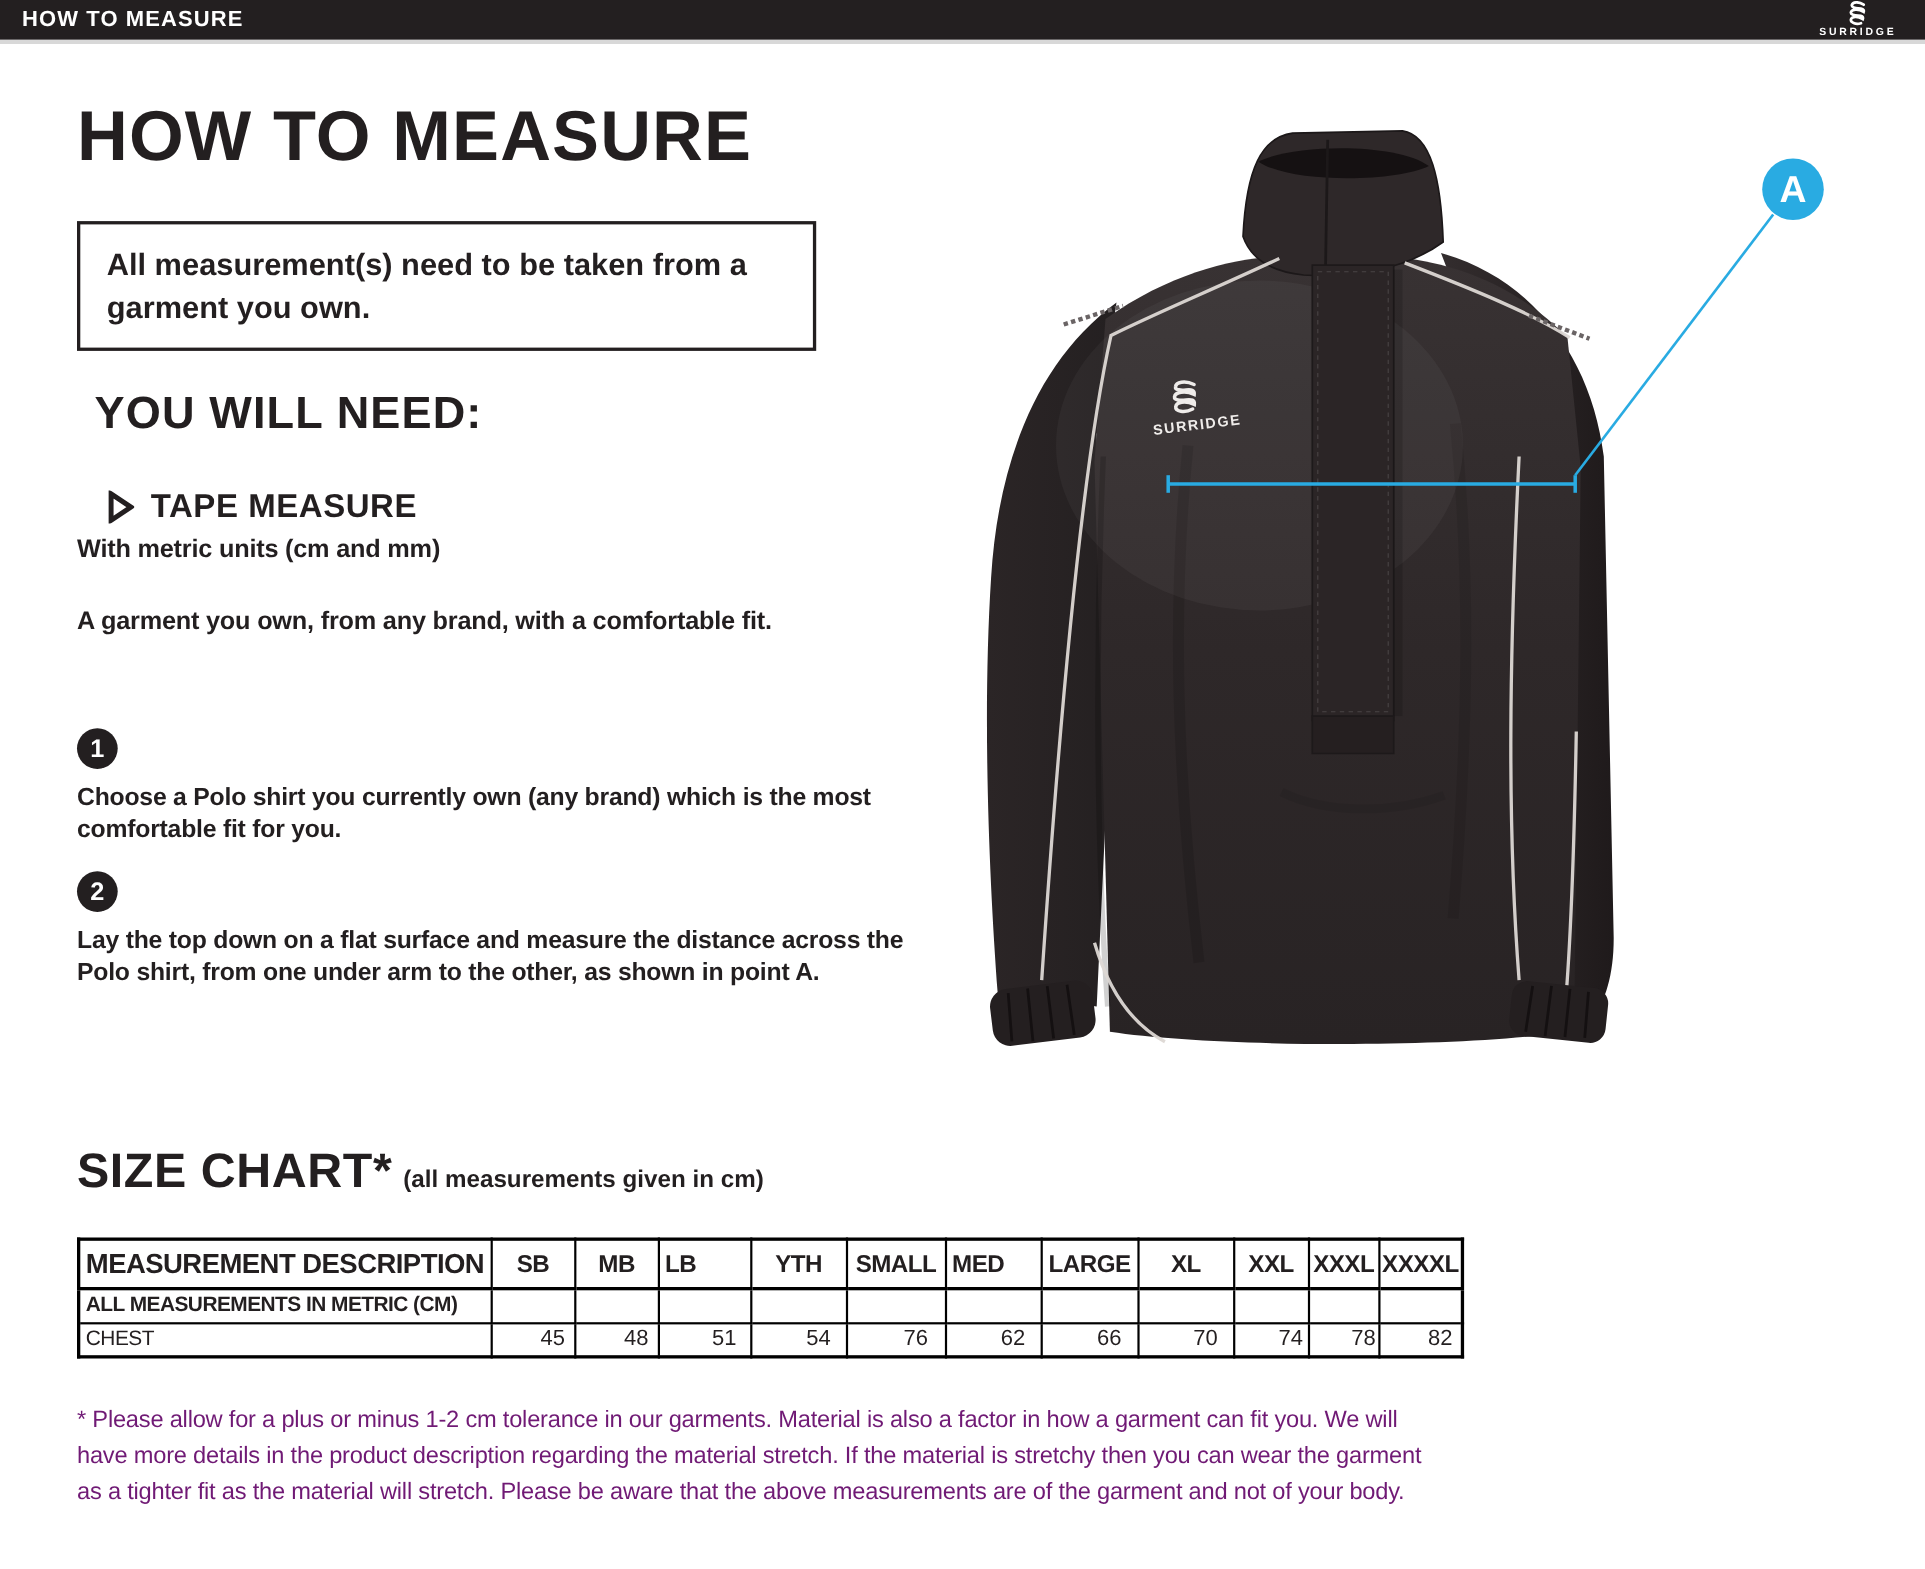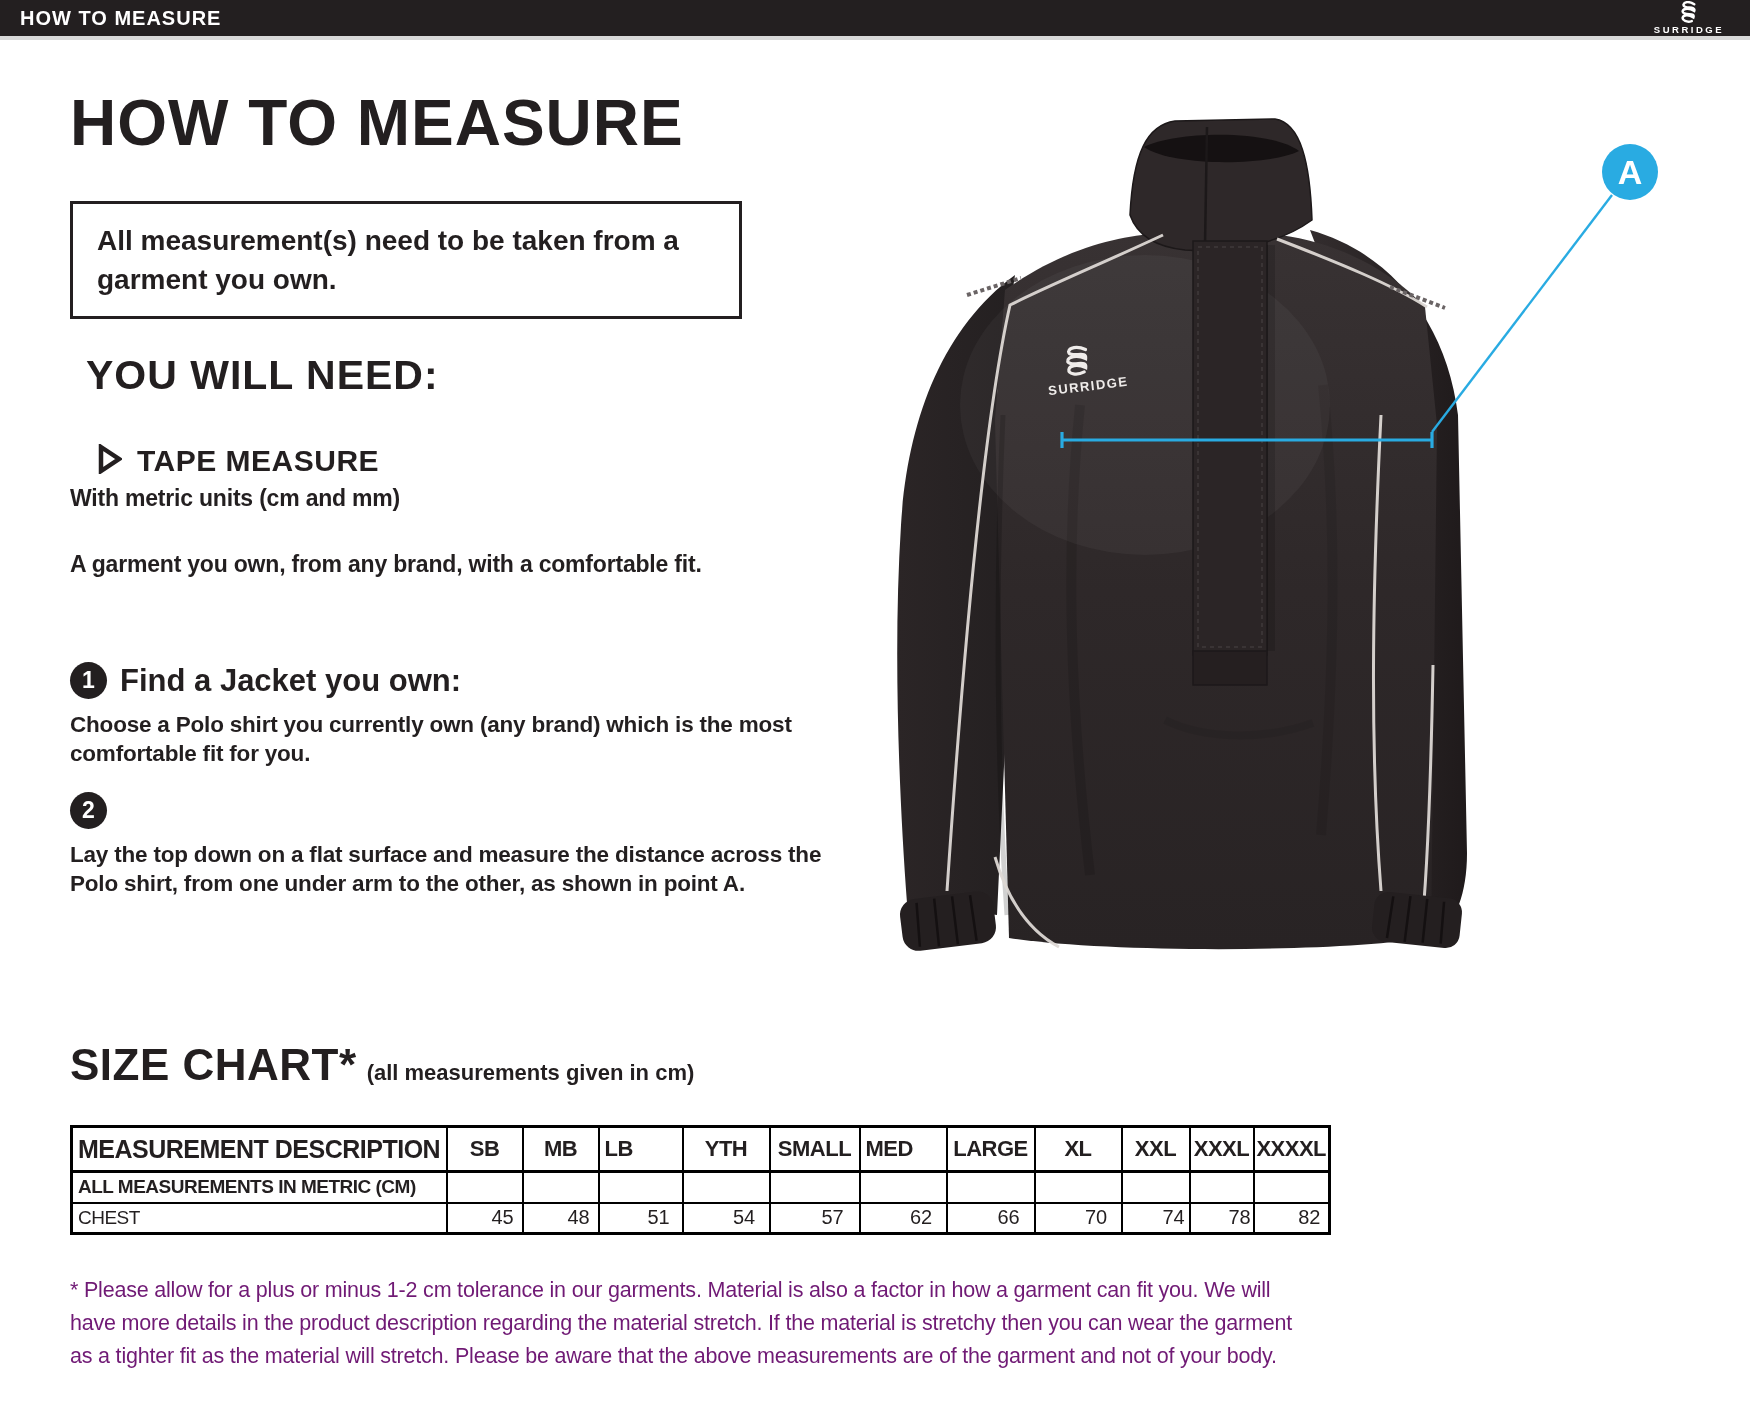--- a/index.html
+++ b/index.html
@@ -23,21 +23,21 @@
   }
   .notice{
     position:absolute;left:70px;top:201px;width:672px;box-sizing:border-box;
     border:3px solid #231f20;padding:17px 24px;font-size:28px;font-weight:bold;line-height:39px;
   }
   .h2{position:absolute;left:86px;font-size:41px;font-weight:bold;letter-spacing:1px;}
   .h2.ywn{top:352px;}
   .need{position:absolute;left:70px;}
   .need.n1{top:444px;}
   .need.n2{top:544px;}
-  .need-title{display:flex;align-items:flex-start;gap:15px;font-size:30px;font-weight:bold;letter-spacing:.5px;padding-left:28px;}
+  .need-title{display:flex;align-items:center;gap:15px;font-size:30px;font-weight:bold;letter-spacing:.5px;padding-left:28px;}
   .need-desc{font-size:23px;font-weight:bold;margin-top:7px;letter-spacing:-.2px;}
   .step{position:absolute;left:70px;}
   .step.s1{top:662px;}
   .step.s2{top:792px;}
   .step-title{display:flex;align-items:center;gap:13px;font-size:31px;font-weight:bold;}
   .step-num{
     width:37px;height:37px;border-radius:50%;background:#231f20;color:#fff;flex:0 0 37px;
     display:flex;align-items:center;justify-content:center;font-size:23px;font-weight:bold;
   }
   .step-desc{margin-top:11px;width:782px;font-size:22.5px;font-weight:bold;line-height:29px;letter-spacing:-.2px;}
@@ -96,21 +96,20 @@
     <div class="need-desc">With metric units (cm and mm)</div>
   </div>
 
   <div class="need n2">
     <div class="need-desc">A garment you own, from any brand, with a comfortable fit.</div>
   </div>
 
   <div class="step s1">
     <div class="step-title">
       <span class="step-num">1</span>
-      <span>Find a Jacket you own:</span>
     </div>
     <div class="step-desc">Choose a Polo shirt you currently own (any brand) which is the most comfortable fit for you.</div>
   </div>
 
   <div class="step s2">
     <div class="step-title">
       <span class="step-num">2</span>
     </div>
     <div class="step-desc">Lay the top down on a flat surface and measure the distance across the Polo shirt, from one under arm to the other, as shown in point A.</div>
   </div>
@@ -165,21 +164,21 @@
         <td></td>
           <td></td>
         <td></td>
       </tr>
       <tr>
         <td class="la rowlabel light">CHEST</td>
         <td>45</td>
         <td>48</td>
         <td>51</td>
         <td>54</td>
-        <td>57</td>
+        <td>76</td>
         <td>62</td>
         <td>66</td>
         <td>70</td>
         <td>74</td>
         <td>78</td>
         <td>82</td>
       </tr>
     </tbody>
   </table>
 

